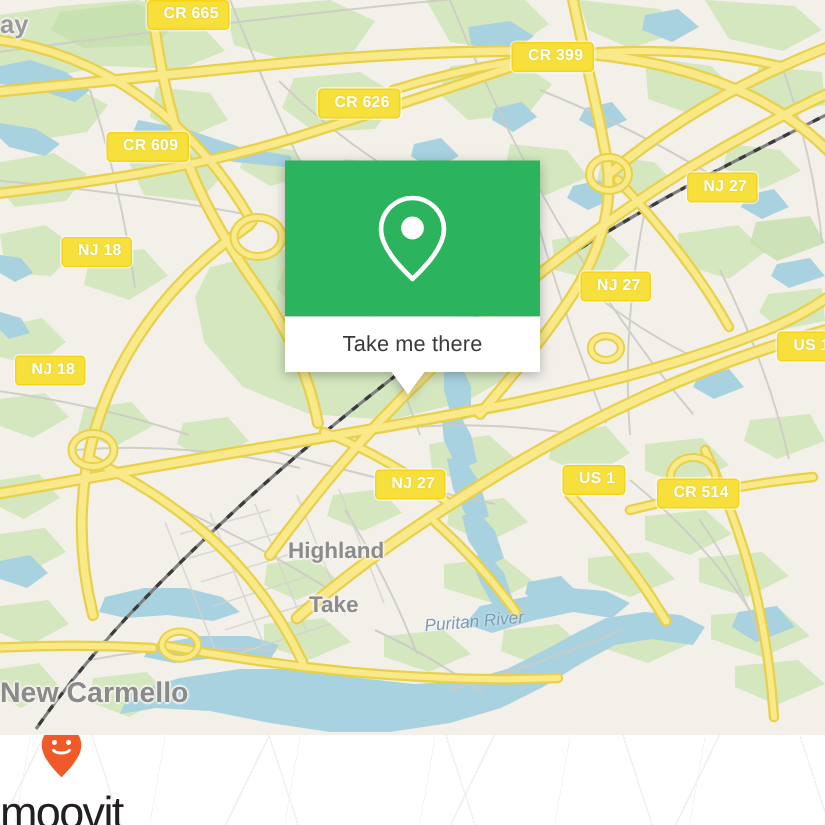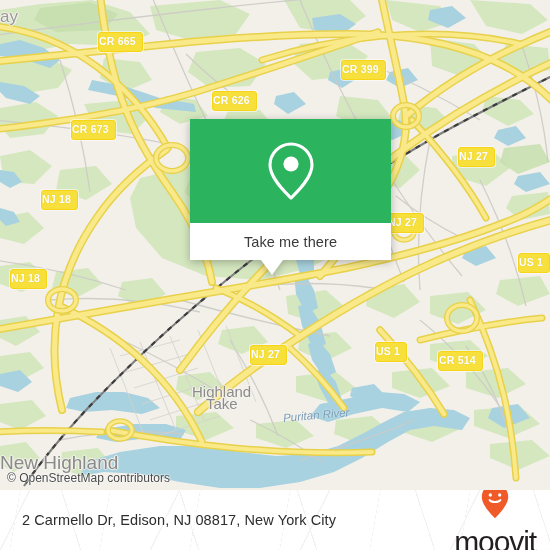--- a/index.html
+++ b/index.html
@@ -31,38 +31,38 @@
   
   .shield {
     position: absolute;
     background: #f7e03c;
     border: 1.5px solid #f7d417;
     border-radius: 3px;
     color: #ffffff;
     font-size: 10.5px;
     font-weight: bold;
     line-height: 1;
-    padding: 3px 6px 4px 0;
+    padding: 3px 6px 4px 10px;
     letter-spacing: .2px;
     white-space: nowrap;
     box-shadow: 0 0 0 1px rgba(255,255,255,.55);
     text-shadow: 0 0 1px rgba(120,100,0,.25);
-    margin-top: 32px;
   }
   
   .place {
     position: absolute;
     color: #8c8c8c;
     font-size: 15px;
     line-height: 1.05;
     text-align: center;
     white-space: nowrap;
     text-shadow:
       -1.2px 0 1px #f6f3ee, 1.2px 0 1px #f6f3ee,
       0 -1.2px 1px #f6f3ee, 0 1.2px 1px #f6f3ee;
+    font-weight: bold;
   }
   .place.big {
     font-size: 19px;
     color: #8a8a8a;
   }
   .place.cut {
     font-size: 17px;
     color: #9a9a9a;
   }
   .river-label {
@@ -83,22 +83,22 @@
     color: #4a4a4a;
     z-index: 40;
     text-shadow: 0 0 2px #fff, 0 0 3px #fff, 0 0 1px #fff;
     white-space: nowrap;
   }
 
   
   #popup {
     position: absolute;
     left: 190px;
-    top: 119px;
-    width: 201px;
+    top: 107px;
+    width: 170px;
     z-index: 30;
     filter: drop-shadow(0 2px 4px rgba(0,0,0,.28));
   }
   #popup-head {
     height: 104px;
     background: #2bb35e;
     display: flex;
     align-items: center;
     justify-content: center;
   }
@@ -425,59 +425,57 @@
           <ellipse cx="120" cy="430" rx="12" ry="9" stroke-width="3"></ellipse>
           <ellipse cx="404" cy="232" rx="10" ry="8" stroke-width="3"></ellipse>
         </g>
       </g>
     </svg>
 
     <div>
       <div class="shield" style="left:98px;  top:0px;">CR 665</div>
       <div class="shield" style="left:341px; top:28px;">CR 399</div>
       <div class="shield" style="left:212px; top:59px;">CR 626</div>
-      <div class="shield" style="left:71px;  top:88px;">CR 673</div>
+      <div class="shield" style="left:71px;  top:88px;">CR 609</div>
       <div class="shield" style="left:458px; top:115px;">NJ 27</div>
       <div class="shield" style="left:41px;  top:158px;">NJ 18</div>
       <div class="shield" style="left:387px; top:181px;">NJ 27</div>
       <div class="shield" style="left:518px; top:221px;">US 1</div>
       <div class="shield" style="left:10px;  top:237px;">NJ 18</div>
       <div class="shield" style="left:250px; top:313px;">NJ 27</div>
       <div class="shield" style="left:375px; top:310px;">US 1</div>
       <div class="shield" style="left:438px; top:319px;">CR 514</div>
     </div>
 
     <div>
       <div class="place cut" style="left:0px; top:8px;">ay</div>
-      <div class="place" style="left:192px; top:384px;">Highland</div>
+      <div class="place" style="left:192px; top:360px;">Highland</div>
       <div class="place" style="left:206px; top:396px;">Take</div>
-      <div class="place big" style="left:0px; top:453px;">New Highland</div>
+      <div class="place big" style="left:0px; top:453px;">New Carmello</div>
       <div class="river-label" style="left:283px; top:409px;">Puritan River</div>
     </div>
 
     <div id="popup">
       <div id="popup-head">
         <span>
           <svg width="52" height="62" viewBox="0 0 52 62">
             <path d="M26,4 C14.5,4 5,13.4 5,25 C5,38 20,52 26,58 C32,52 47,38 47,25 C47,13.4 37.5,4 26,4 Z" fill="none" stroke="#ffffff" stroke-width="3.1" stroke-linejoin="round"></path>
             <circle cx="26" cy="24" r="7.6" fill="#ffffff"></circle>
           </svg>
         </span>
       </div>
       <div id="popup-body">
         <span id="popup-label">Take me there</span>
       </div>
       <div id="popup-tail"></div>
     </div>
 
-    <div id="attribution">© OpenStreetMap contributors</div>
   </div>
 
   <div id="bottombar">
-    <div id="address">2 Carmello Dr, Edison, NJ 08817, New York City</div>
     <div id="brand">
       <span id="brand-mark">
         <svg width="28" height="36" viewBox="0 0 28 36">
           <path d="M14,0.8 C6.6,0.8 0.8,6.6 0.8,13.8 C0.8,22.6 11.2,32.2 14,35.2
                    C16.8,32.2 27.2,22.6 27.2,13.8 C27.2,6.6 21.4,0.8 14,0.8 Z" fill="#ef5a28"></path>
           <circle cx="9.3" cy="12.0" r="1.65" fill="#ffffff"></circle>
           <circle cx="18.7" cy="12.0" r="1.65" fill="#ffffff"></circle>
           <path d="M8.6,17.1 C10.4,19.6 17.6,19.6 19.4,17.1" fill="none" stroke="#ffffff" stroke-width="1.9" stroke-linecap="round"></path>
         </svg>
       </span>

